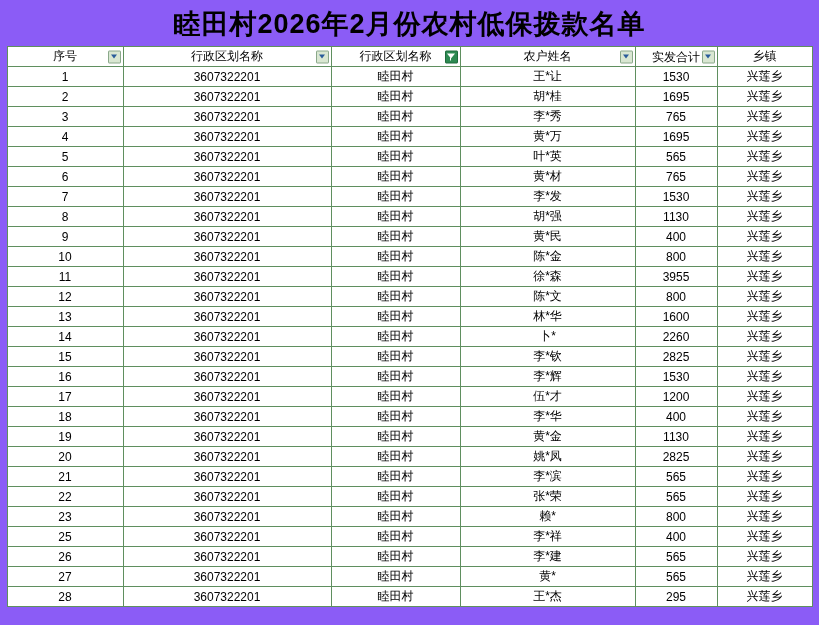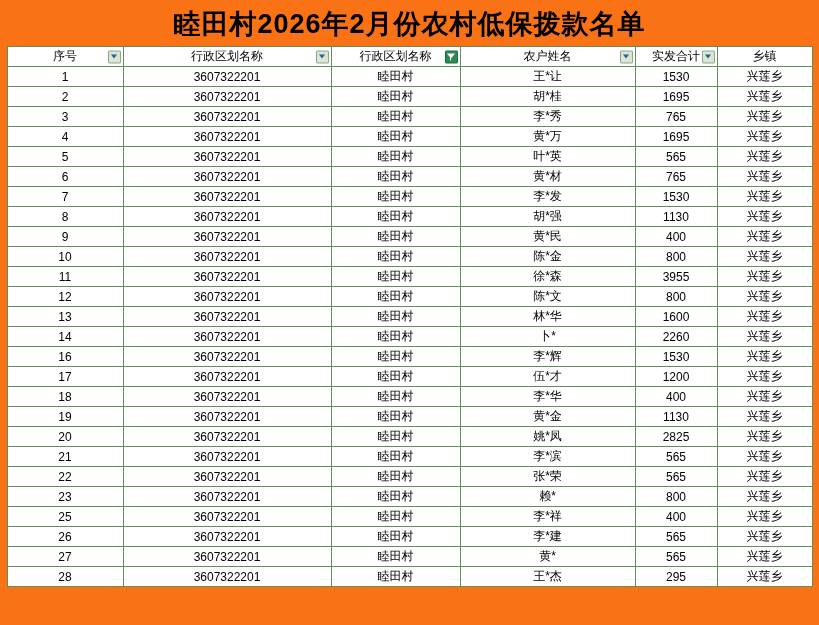--- a/index.html
+++ b/index.html
@@ -11,21 +11,21 @@
     width: 819px;
     height: 625px;
     font-family: "Liberation Sans", "DejaVu Sans", sans-serif;
     color: #000000;
     overflow: hidden;
   }
   .sheet {
     width: 819px;
     height: 625px;
     position: relative;
-    background: #f97316;
+    background: #8b5cf6;
   }
   .title {
     text-align: center;
     font-size: 27px;
     font-weight: bold;
     letter-spacing: 1px;
     line-height: 40px;
     padding-top: 4px;
     padding-bottom: 2px;
     color: #000000;
@@ -57,21 +57,20 @@
     padding: 0 14px 0 2px;
     margin-top: 40px;
   }
   thead th .hdr-text {
     display: inline-block;
     line-height: 15px;
   }
   thead th.two-line .hdr-text {
     line-height: 14px;
     white-space: normal;
-    font-family: Liberation Mono, monospace;
   }
   .filter-btn {
     position: absolute;
     right: 2px;
     top: 50%;
     transform: translateY(-50%);
     width: 13px;
     height: 13px;
     background: #d9e7d2;
     border: 1px solid #8aa88a;
@@ -284,20 +283,28 @@
         </tr>
         <tr>
           <td>14</td>
           <td>3607322201</td>
           <td>睦田村</td>
           <td>卜*</td>
           <td>2260</td>
           <td>兴莲乡</td>
         </tr>
         <tr>
+          <td>15</td>
+          <td>3607322201</td>
+          <td>睦田村</td>
+          <td>李*钦</td>
+          <td>2825</td>
+          <td>兴莲乡</td>
+        </tr>
+        <tr>
           <td>16</td>
           <td>3607322201</td>
           <td>睦田村</td>
           <td>李*辉</td>
           <td>1530</td>
           <td>兴莲乡</td>
         </tr>
         <tr>
           <td>17</td>
           <td>3607322201</td>

